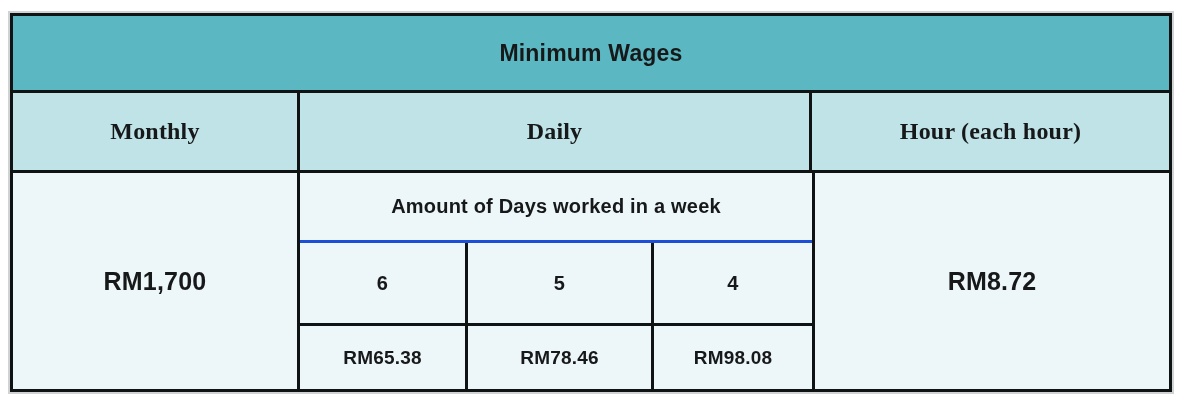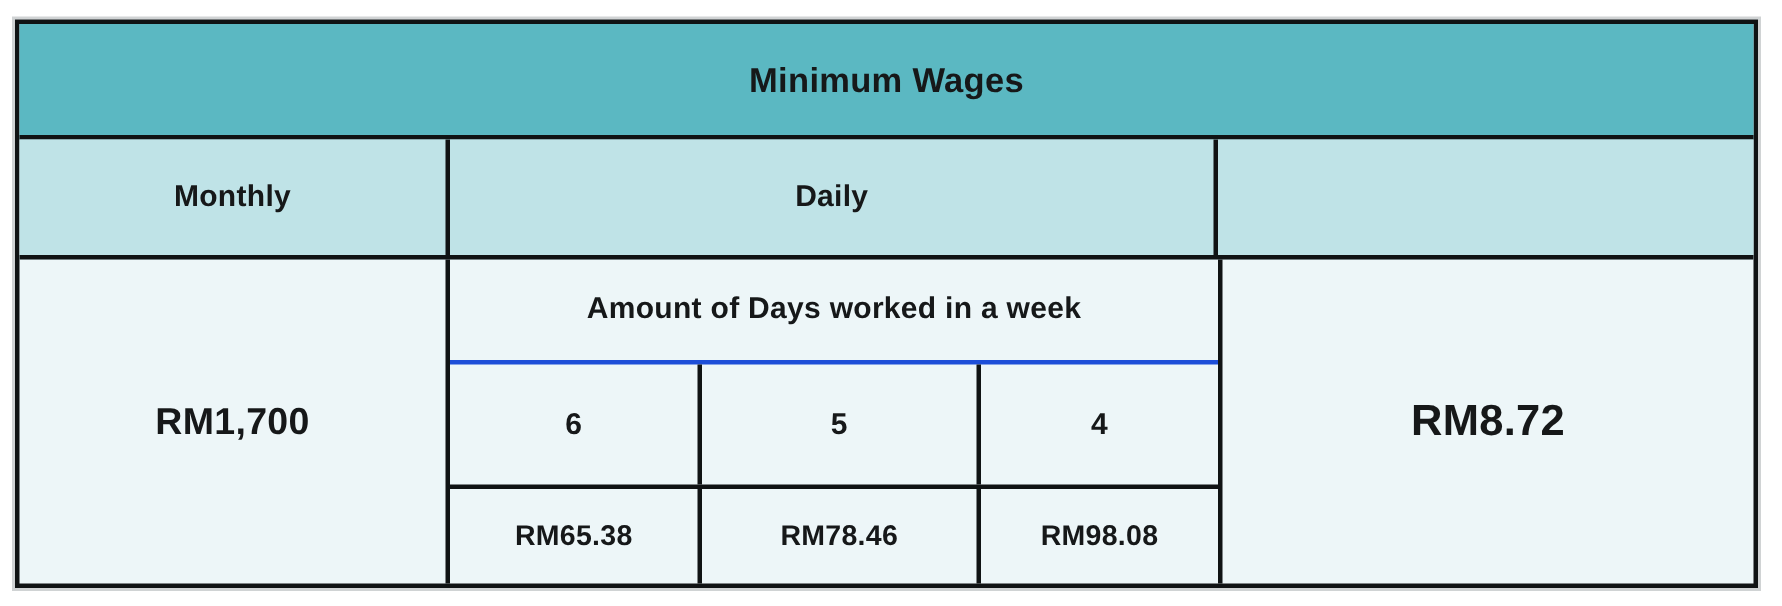--- a/index.html
+++ b/index.html
@@ -46,21 +46,22 @@
     border-bottom: 3px solid #101314;
     font-size: 23px;
   }
   
   .row-heads {
     height: 77px;
     flex: 0 0 auto;
     background: #bfe3e7;
     border-bottom: 3px solid #101314;
     display: flex;
-    font-size: 20px;
+    font-size: 24px;
+    font-family: Liberation Serif, serif;
   }
   .head-monthly { width: 287px; border-right: 3px solid #101314; }
   .head-daily   { width: 512px; border-right: 3px solid #101314; }
   .head-hour    { flex: 1; }
   
   .body-row { flex: 1; display: flex; min-height: 0; }
   .cell-monthly {
     width: 287px;
     border-right: 3px solid #101314;
     font-size: 25px;
@@ -87,34 +88,35 @@
   .values-row {
     flex: 1;
     display: flex;
     font-size: 19px;
   }
   .sub-c1 { flex: 165 0 0; border-right: 3px solid #101314; }
   .sub-c2 { flex: 183 0 0; border-right: 3px solid #101314; }
   .sub-c3 { flex: 158 0 0; }
   .cell-hour {
     flex: 1;
-    font-size: 29px;
+    font-size: 25px;
   }
 </style>
 </head>
 <body>
 
 <div class="page">
   <div class="wage-table">
 
     <div class="cell row-title">Minimum Wages</div>
 
     <div class="row-heads">
       <div class="cell head-monthly">Monthly</div>
       <div class="cell head-daily">Daily</div>
+      <div class="cell head-hour">Hour (each hour)</div>
     </div>
 
     <div class="body-row">
 
       <div class="cell cell-monthly">RM1,700</div>
 
       <div class="daily-section">
         <div class="cell daily-subheader">Amount of Days worked in a week</div>
 
         <div class="days-row">

